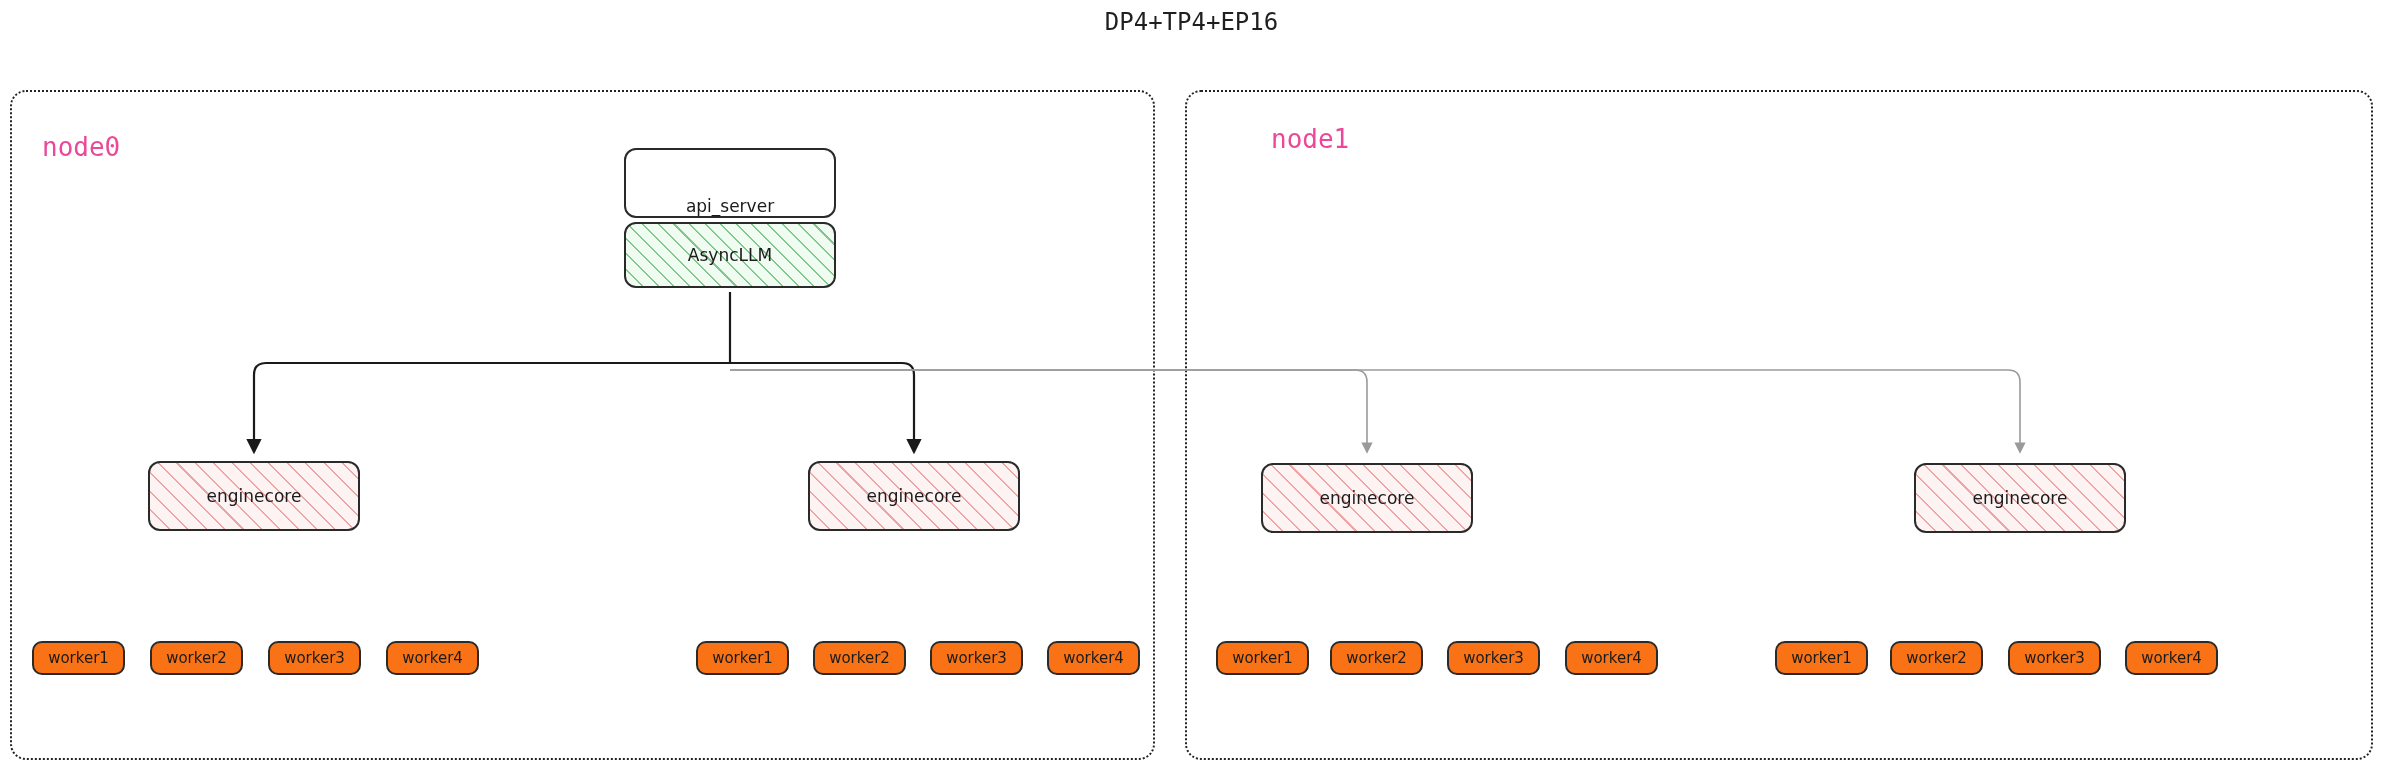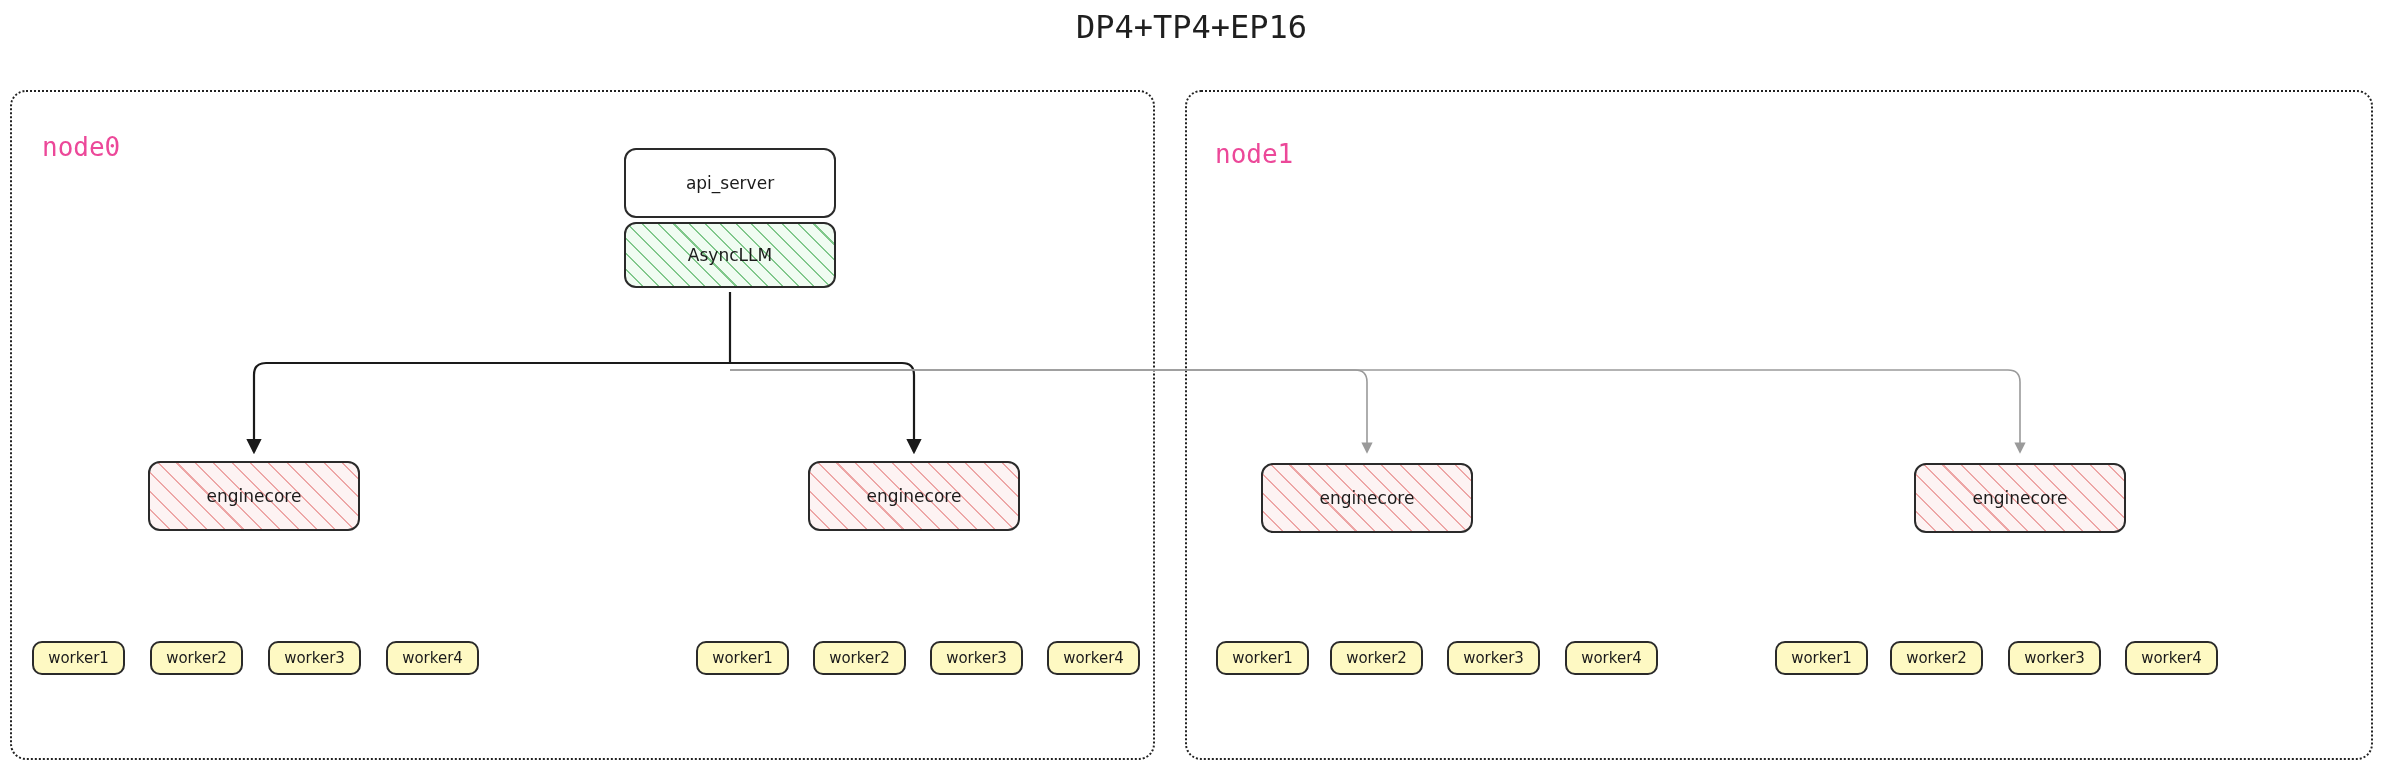--- a/index.html
+++ b/index.html
@@ -23,21 +23,21 @@
   }
 
   
   .diagram-title {
     position: absolute;
     left: 0;
     top: 8px;
     width: 2383px;
     text-align: center;
     font-family: "DejaVu Sans Mono", "Liberation Mono", monospace;
-    font-size: 32px;
+    font-size: 24px;
     color: #1f1f1f;
     letter-spacing: 0px;
     white-space: nowrap;
   }
 
   
   .node-cluster {
     position: absolute;
     border: 2px dotted #222222;
     border-radius: 16px;
@@ -94,21 +94,21 @@
       rgba(253, 243, 243, 1) 13px
     );
   }
 
   
   .worker-box {
     position: absolute;
     box-sizing: border-box;
     border: 2px solid #2a2a2a;
     border-radius: 10px;
-    background: #fef9c3;
+    background: #f97316;
     display: flex;
     align-items: center;
     justify-content: center;
     font-size: 15px;
     color: #1b1b1b;
     height: 34px;
     white-space: nowrap;
   }
 
   
@@ -124,21 +124,21 @@
 <body>
 
 <div id="canvas">
 
   <div class="diagram-title">DP4+TP4+EP16</div>
 
   <div class="node-cluster" style="left:10px; top:90px; width:1145px; height:670px;"></div>
   <div class="node-label" style="left:42px; top:132px;">node0</div>
 
   <div class="node-cluster" style="left:1185px; top:90px; width:1188px; height:670px;"></div>
-  <div class="node-label" style="left:1215px; top:124px;margin-top:15px;">node1</div>
+  <div class="node-label" style="left:1271px; top:124px;">node1</div>
 
   <svg id="links" viewBox="0 0 2383 773" xmlns="http://www.w3.org/2000/svg">
     <defs>
       <marker id="arrow-dark" viewBox="0 0 10 10" refX="8.5" refY="5" markerWidth="7" markerHeight="7" orient="auto-start-reverse">
         <path d="M 0 0 L 10 5 L 0 10 z" fill="#1a1a1a"></path>
       </marker>
       <marker id="arrow-light" viewBox="0 0 10 10" refX="8.5" refY="5" markerWidth="7" markerHeight="7" orient="auto-start-reverse">
         <path d="M 0 0 L 10 5 L 0 10 z" fill="#9a9a9a"></path>
       </marker>
     </defs>
@@ -147,21 +147,21 @@
 
     <path d="M 730 363 L 266 363 Q 254 363 254 375 L 254 452" fill="none" stroke="#1a1a1a" stroke-width="2.2" marker-end="url(#arrow-dark)"></path>
 
     <path d="M 730 363 L 902 363 Q 914 363 914 375 L 914 452" fill="none" stroke="#1a1a1a" stroke-width="2.2" marker-end="url(#arrow-dark)"></path>
 
     <path d="M 730 370 L 1355 370 Q 1367 370 1367 382 L 1367 452" fill="none" stroke="#9a9a9a" stroke-width="1.6" marker-end="url(#arrow-light)"></path>
 
     <path d="M 730 370 L 2008 370 Q 2020 370 2020 382 L 2020 452" fill="none" stroke="#9a9a9a" stroke-width="1.6" marker-end="url(#arrow-light)"></path>
   </svg>
 
-  <div class="box box-plain" style="left:624px; top:148px; width:212px; height:70px;">
+  <div class="box box-plain" style="left:624px; top:148px; width:212px; height:70px;align-items:flex-end;">
     <span>api_server</span>
   </div>
 
   <div class="box box-green" style="left:624px; top:222px; width:212px; height:66px;">
     <span>AsyncLLM</span>
   </div>
 
   <div class="box box-pink" style="left:148px; top:461px; width:212px; height:70px;">
     <span>enginecore</span>
   </div>

